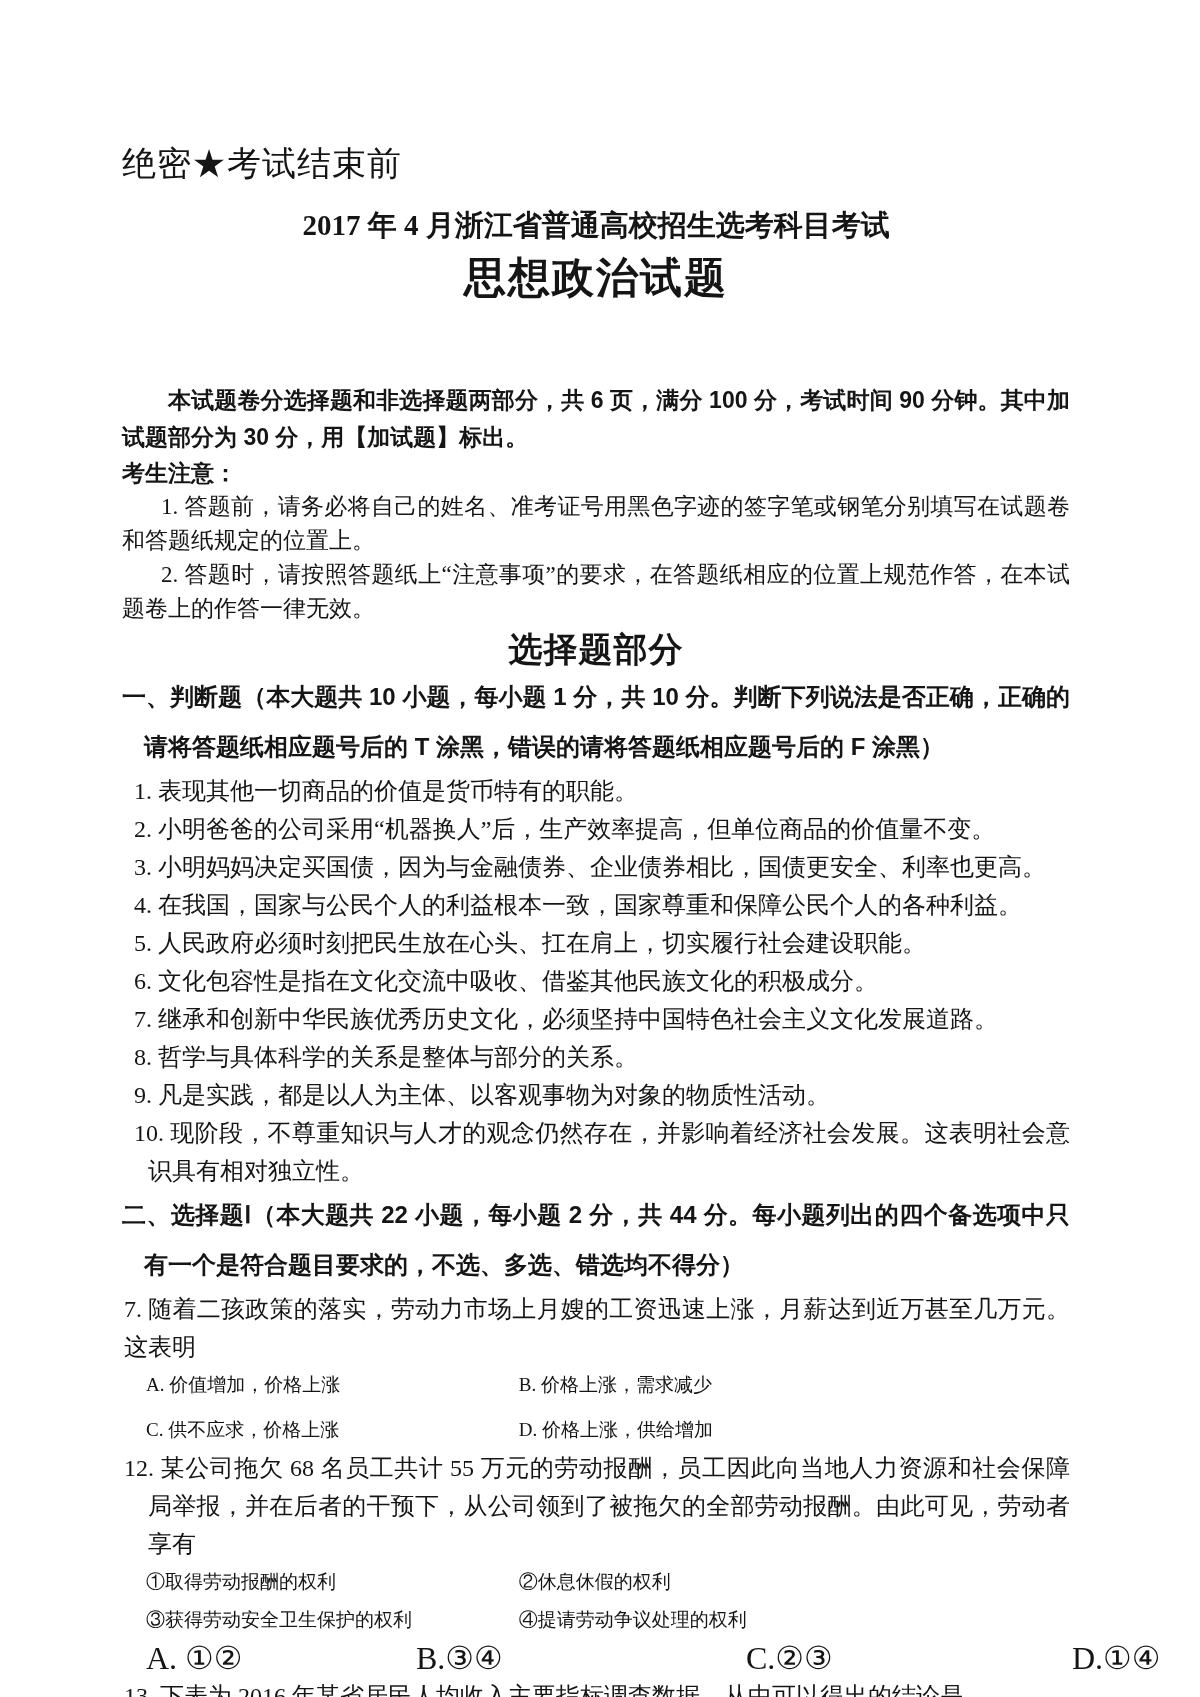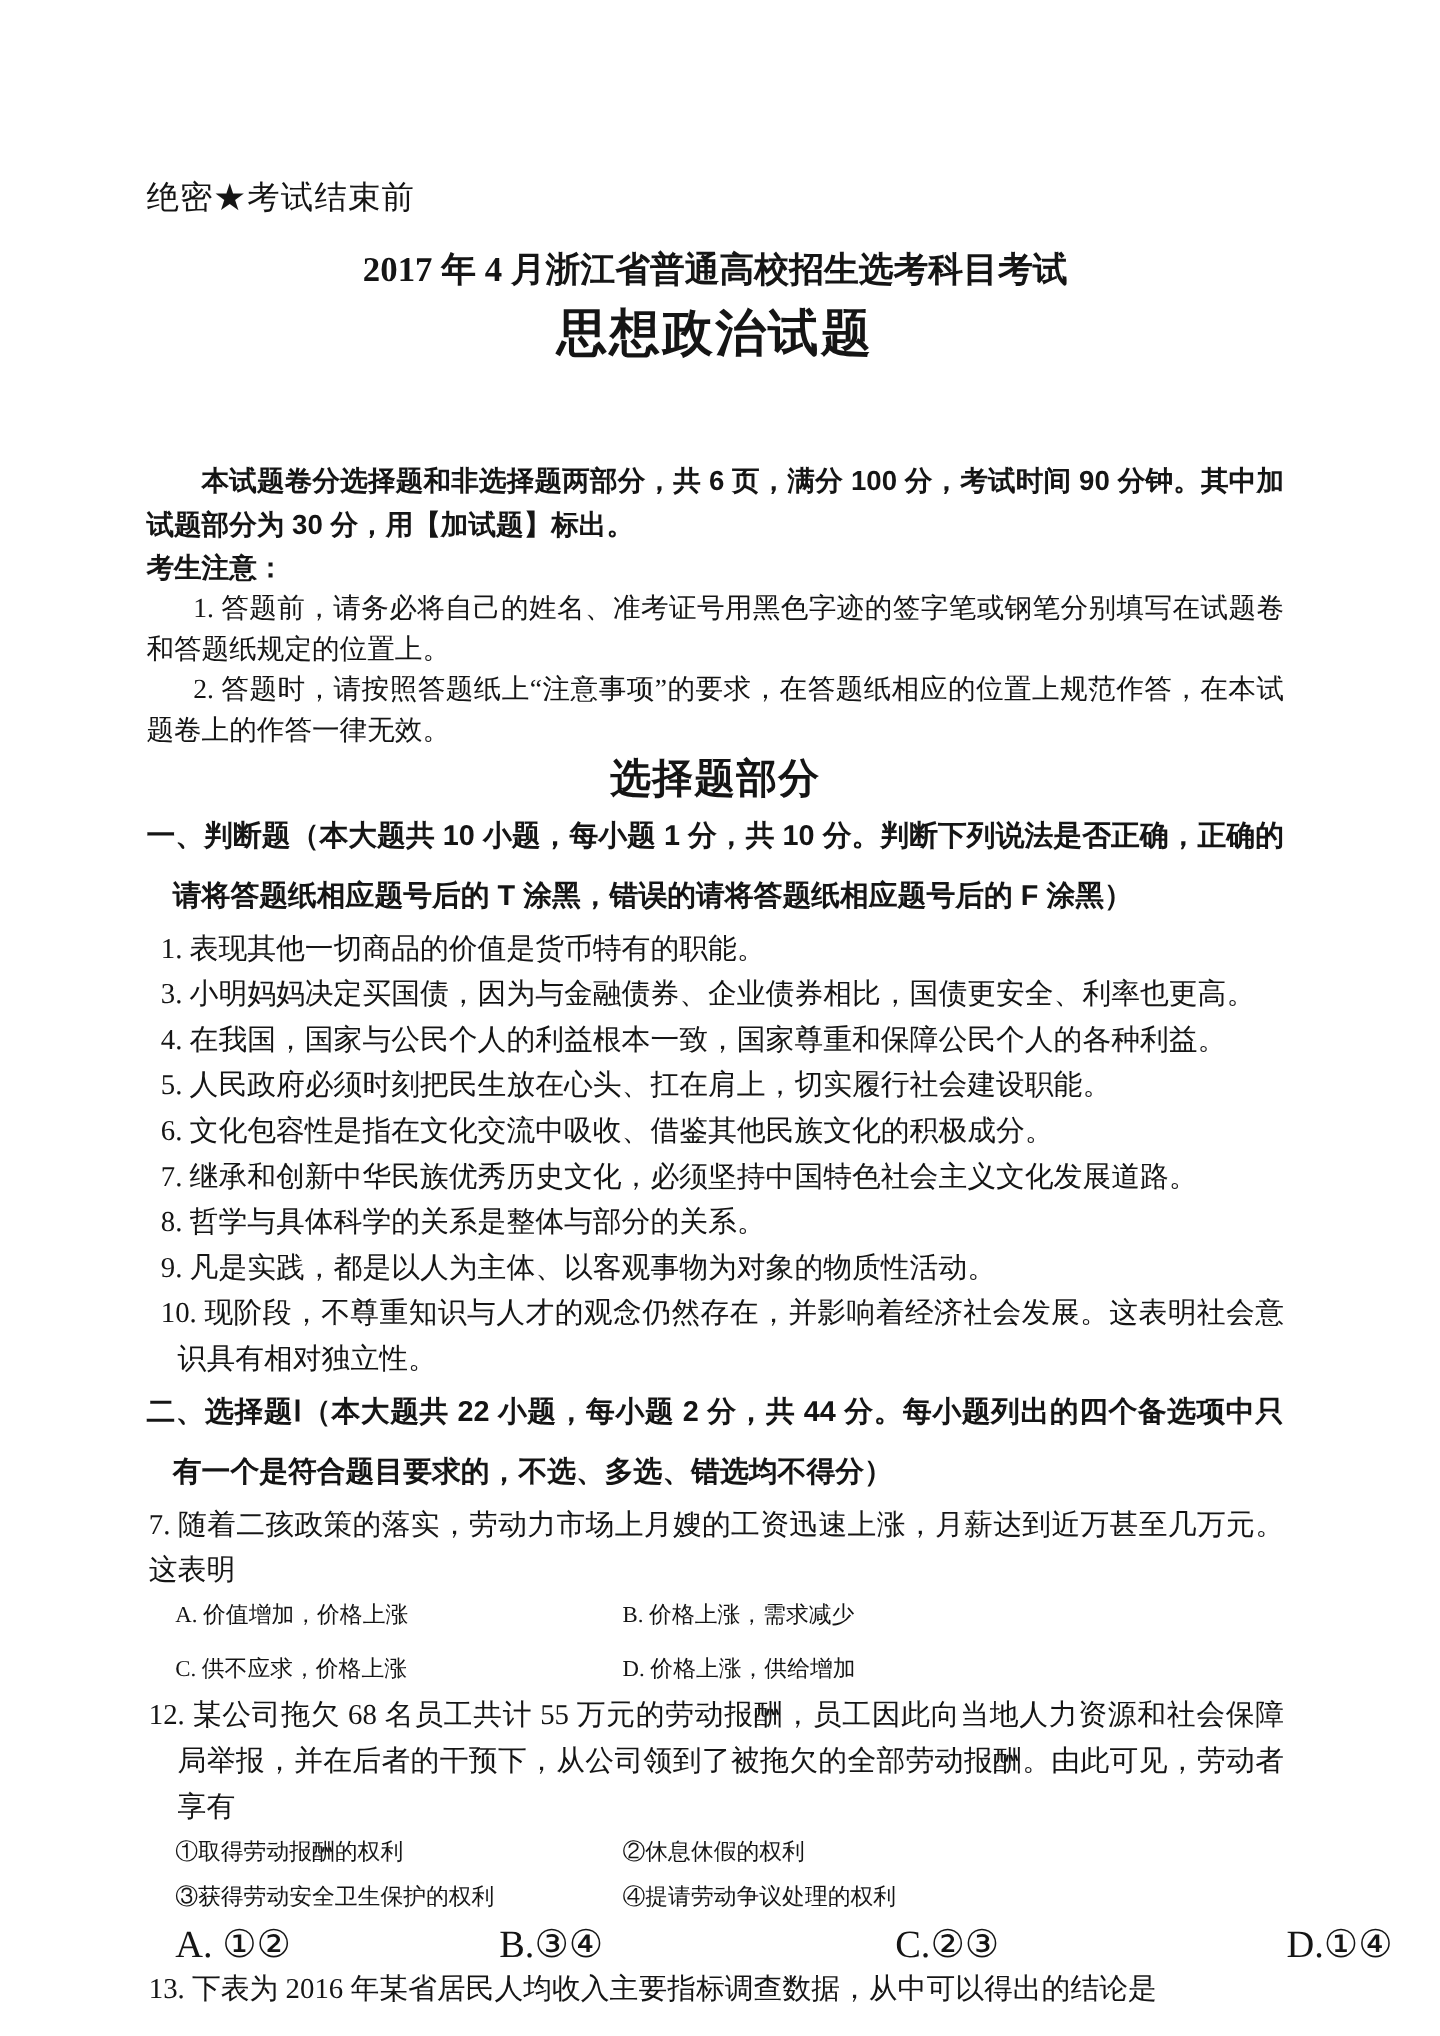--- a/index.html
+++ b/index.html
@@ -9,21 +9,21 @@
     height:1697px;
     margin:0 auto;
     background:#ffffff;
     color:#151515;
     box-sizing:border-box;
     padding:147px 130px 0 122px;
     font-family:"Liberation Serif","DejaVu Serif",serif;
     overflow:hidden;
   }
   .classification {
-    font-size:27px;
+    font-size:34px;
     line-height:34px;
     letter-spacing:1px;
   }
   .title1 {
     margin-top:24px;
     text-align:center;
     font-size:29px;
     line-height:40px;
     font-weight:bold;
     font-family:"Liberation Serif","DejaVu Serif",serif;
@@ -120,20 +120,21 @@
 
   <div class="notice-label">考生注意：</div>
   <p class="note">1. 答题前，请务必将自己的姓名、准考证号用黑色字迹的签字笔或钢笔分别填写在试题卷和答题纸规定的位置上。</p>
   <p class="note">2. 答题时，请按照答题纸上“注意事项”的要求，在答题纸相应的位置上规范作答，在本试题卷上的作答一律无效。</p>
 
   <h2 class="part-heading">选择题部分</h2>
 
   <p class="sec-heading">一、判断题（本大题共 10 小题，每小题 1 分，共 10 分。判断下列说法是否正确，正确的请将答题纸相应题号后的 T 涂黑，错误的请将答题纸相应题号后的 F 涂黑）</p>
 
   <p class="q">1. 表现其他一切商品的价值是货币特有的职能。</p>
+  <p class="q">2. 小明爸爸的公司采用“机器换人”后，生产效率提高，但单位商品的价值量不变。</p>
   <p class="q">3. 小明妈妈决定买国债，因为与金融债券、企业债券相比，国债更安全、利率也更高。</p>
   <p class="q">4. 在我国，国家与公民个人的利益根本一致，国家尊重和保障公民个人的各种利益。</p>
   <p class="q">5. 人民政府必须时刻把民生放在心头、扛在肩上，切实履行社会建设职能。</p>
   <p class="q">6. 文化包容性是指在文化交流中吸收、借鉴其他民族文化的积极成分。</p>
   <p class="q">7. 继承和创新中华民族优秀历史文化，必须坚持中国特色社会主义文化发展道路。</p>
   <p class="q">8. 哲学与具体科学的关系是整体与部分的关系。</p>
   <p class="q">9. 凡是实践，都是以人为主体、以客观事物为对象的物质性活动。</p>
   <p class="q hang">10. 现阶段，不尊重知识与人才的观念仍然存在，并影响着经济社会发展。这表明社会意识具有相对独立性。</p>
 
   <p class="sec-heading">二、选择题Ⅰ（本大题共 22 小题，每小题 2 分，共 44 分。每小题列出的四个备选项中只有一个是符合题目要求的，不选、多选、错选均不得分）</p>

